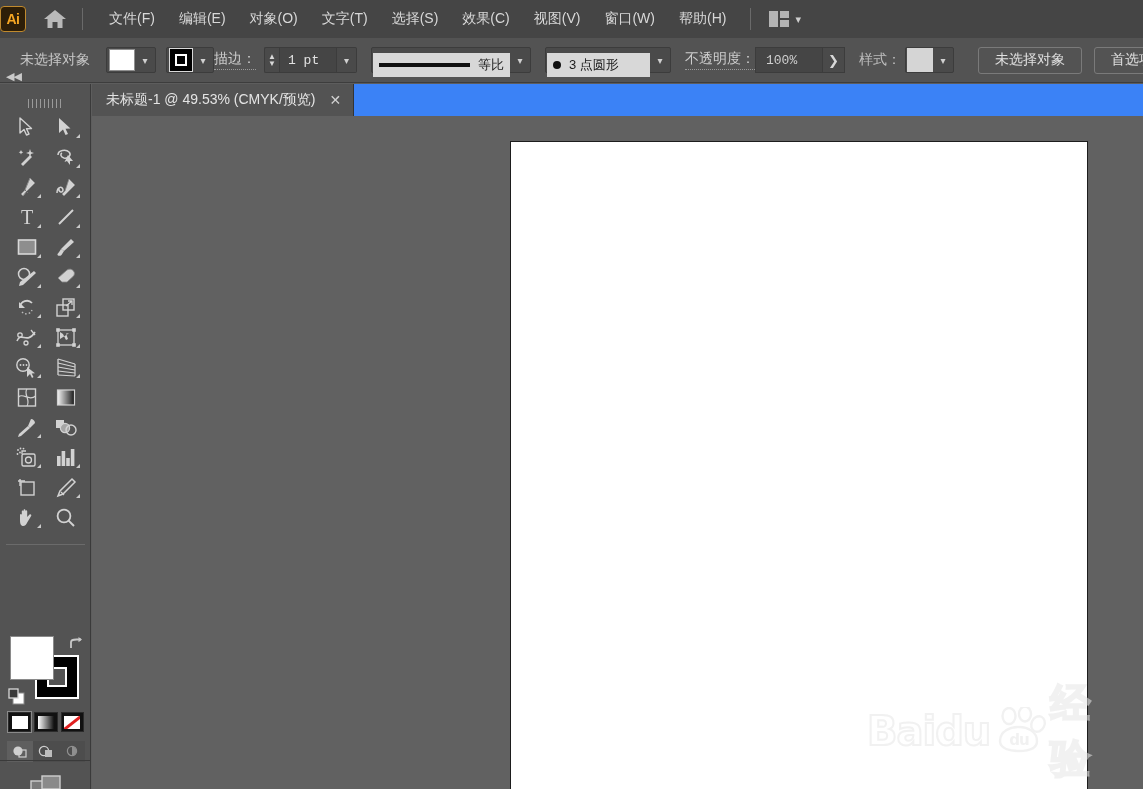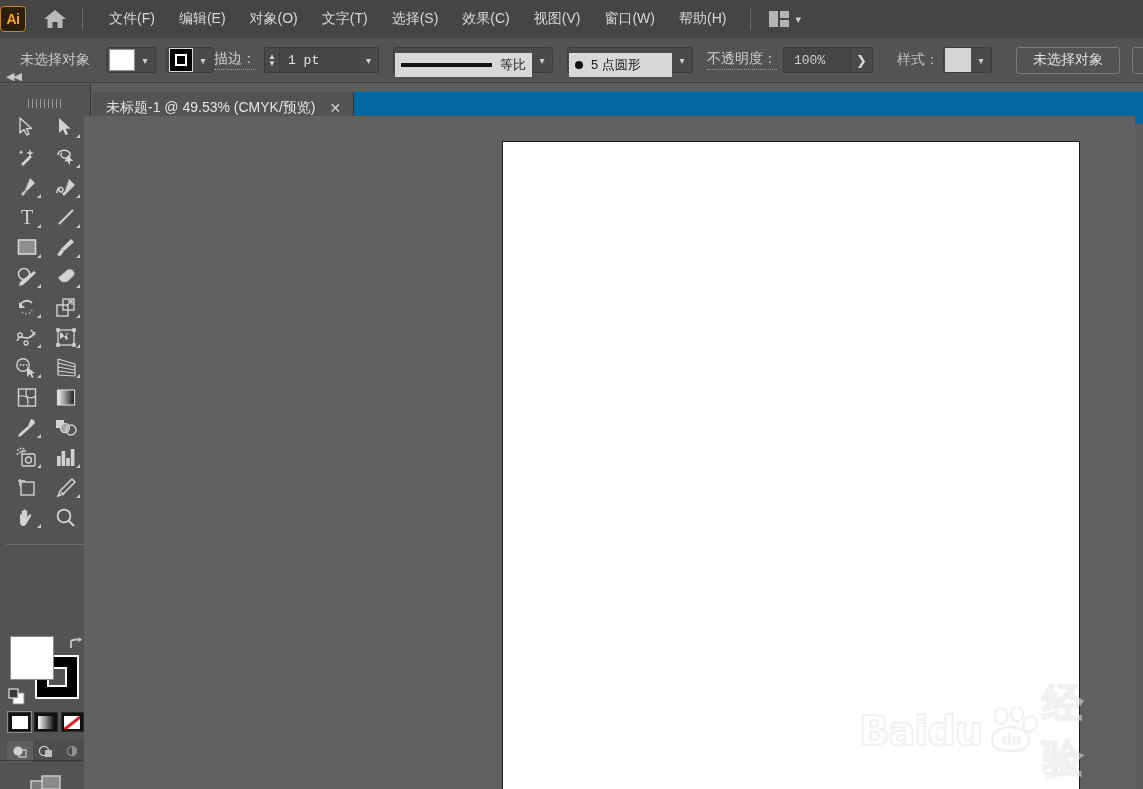--- a/index.html
+++ b/index.html
@@ -133,22 +133,22 @@
   }
   .btn {
     height: 27px; padding: 0 16px; border: 1px solid #7a7a7a;
     border-radius: 3px; background: transparent; color: #e0e0e0;
     font-size: 14px; display: flex; align-items: center; white-space: nowrap;
     cursor: default;
   }
 
   
   .tabbar {
-    position: absolute; left: 92px; top: 92px; width: 1051px; height: 32px;
-    background: #0369a1;
+    position: absolute; left: 92px; top: 84px; width: 1051px; height: 32px;
+    background: #3b82f6;
   }
   .doctab {
     position: absolute; left: 0; top: 0; height: 32px;
     background: #535353;
     display: flex; align-items: center; padding: 0 12px 0 14px; gap: 14px;
     border-right: 1px solid #333;
   }
   .doctab .t-label { font-size: 14px; color: #e4e4e4; white-space: nowrap; }
   .doctab .t-close { font-size: 14px; color: #d2d2d2; font-weight: bold; cursor: default; }
 
@@ -240,21 +240,21 @@
   }
   .draw-btn.active { background: #5f5f5f; }
 
   .screenmode {
     position: absolute; left: 0; top: 688px; width: 91px; height: 26px;
     display: flex; align-items: center; justify-content: center;
   }
 
   
   .canvas {
-    position: absolute; left: 84px; top: 116px; width: 1051px; height: 673px;
+    position: absolute; left: 92px; top: 116px; width: 1051px; height: 673px;
     background: #616161; overflow: hidden;
   }
   .artboard {
     position: absolute; left: 418px; top: 25px; width: 578px; height: 700px;
     background: #ffffff; border: 1px solid #1d1d1d;
   }
   .watermark {
     position: absolute; left: 775px; top: 560px; width: 220px; height: 90px;
     opacity: 0.55; pointer-events: none;
   }
@@ -327,48 +327,48 @@
       <div class="dd-arrow">▾</div>
     </div>
 
     <div class="ctrl-label dotted" style="margin-left:0;">描边：</div>
 
     <div style="display:flex;align-items:center;margin-left:8px;">
       <div class="stepper">
         <span>▲</span>
           <span>▼</span>
       </div>
-      <div class="numfield" style="width:80px;">1 pt</div>
+      <div class="numfield" style="width:58px;">1 pt</div>
       <div class="dd-arrow" style="background:#4a4a4a;border:1px solid #3c3c3c;border-left:none;border-radius:0 2px 2px 0;height:26px;">▾</div>
     </div>
 
     <div class="combo" style="margin-left:14px;">
       <div class="combo-body" style="width:137px;justify-content:space-between;">
         <span class="profile-line"></span>
         <span class="cb-txt">等比</span>
       </div>
       <div class="dd-arrow">▾</div>
     </div>
 
     <div class="combo" style="margin-left:14px;">
       <div class="combo-body" style="width:103px;">
         <span class="cb-dot"></span>
-        <span class="cb-txt">5 点圆形</span>
+        <span class="cb-txt">3 点圆形</span>
       </div>
       <div class="dd-arrow">▾</div>
     </div>
 
     <div class="ctrl-label dotted" style="margin-left:14px;">不透明度：</div>
 
-    <div style="display:flex;align-items:flex-start;margin-left:6px;">
+    <div style="display:flex;align-items:flex-start;">
       <div class="opacity-field" style="width:68px;">100%</div>
       <div class="opacity-arrow">❯</div>
     </div>
 
-    <div class="ctrl-label" style="margin-left:24px;color:#bdbdbd;">样式：</div>
+    <div class="ctrl-label" style="margin-left:14px;color:#bdbdbd;">样式：</div>
 
     <div class="style-sw" style="margin-left:4px;">
       <div class="box"></div>
       <div class="dd-arrow">▾</div>
     </div>
 
     <div class="vsep" style="margin-left:12px;margin-right:12px;"></div>
 
     <div class="btn">未选择对象</div>
     <div class="btn" style="margin-left:12px;">首选项</div>

